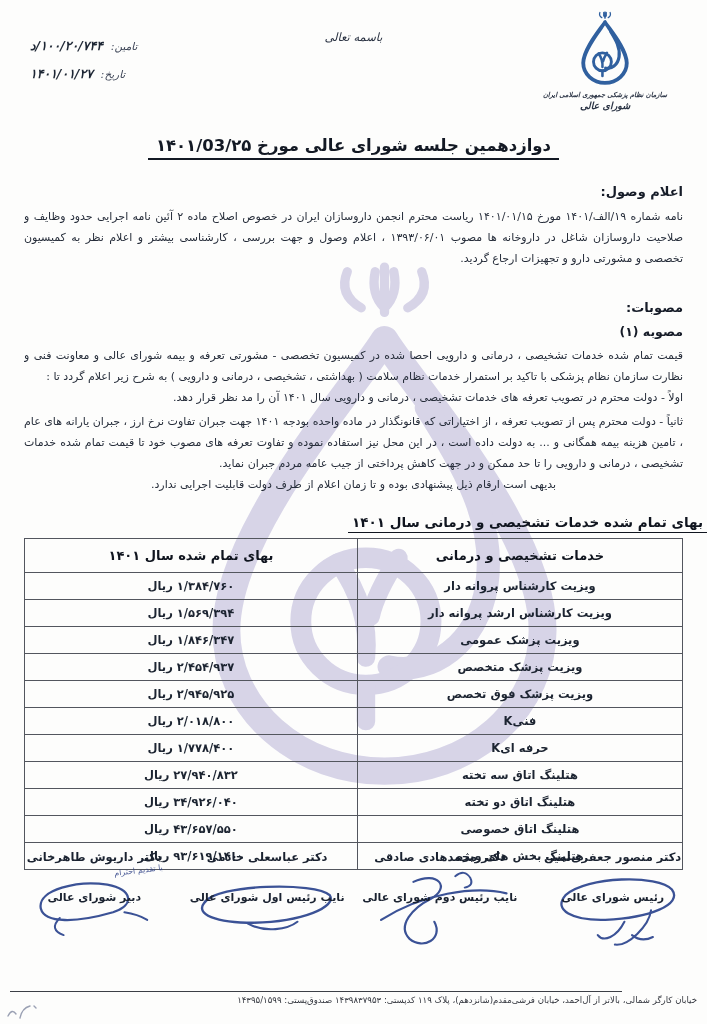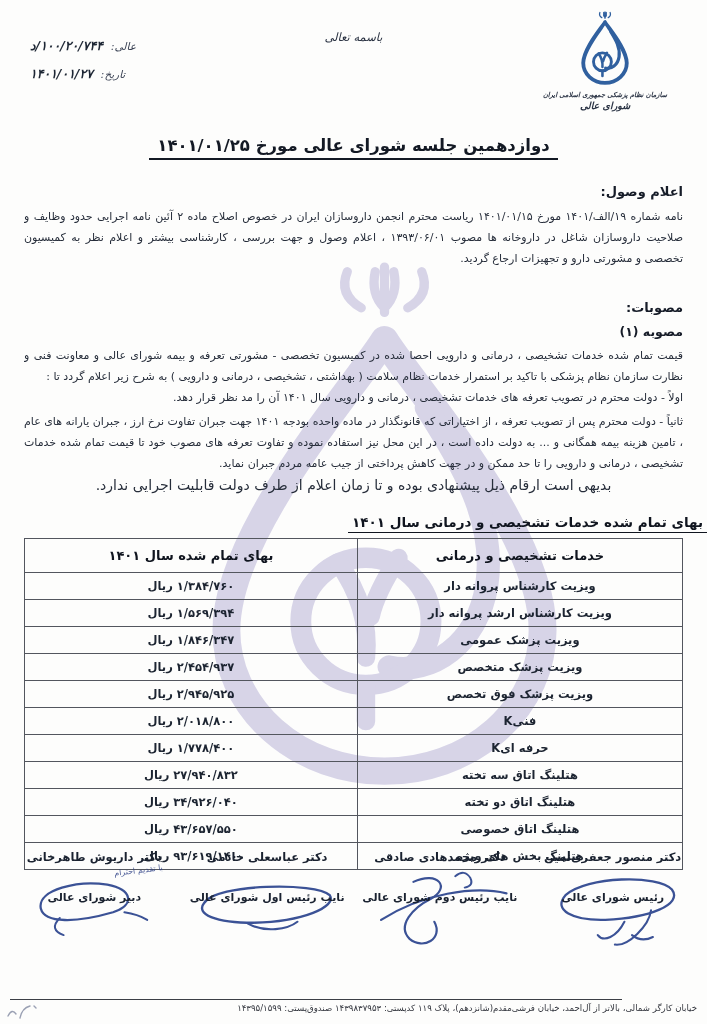--- a/index.html
+++ b/index.html
@@ -25,39 +25,39 @@
   .title-wrap{position:absolute;top:136px;left:0;right:0;text-align:center;z-index:2;}
   .title{display:inline-block;font-size:16.5px;font-weight:bold;color:#131924;padding:0 8px 3px;border-bottom:2px solid #131924;}
   
   .sec{position:absolute;left:24px;right:24px;z-index:2;}
   .sec-receipt{top:180px;height:114px;overflow:hidden;}
   .sec-res{top:296px;height:214px;overflow:hidden;}
   .h-bold{font-size:13px;font-weight:bold;color:#161c28;line-height:24px;}
   .h-bold2{font-size:12.5px;font-weight:bold;color:#161c28;line-height:23px;}
   .para{font-size:11px;line-height:21px;text-align:justify;color:#262d3a;margin:2px 0 0;}
   .line{font-size:11px;line-height:22px;color:#262d3a;margin:0;}
-  .note-line{font-size:14px;line-height:22px;color:#262d3a;text-align:center;margin:0;}
+  .note-line{font-size:11px;line-height:22px;color:#262d3a;text-align:center;margin:0;}
   
   .tbl-title-wrap{position:absolute;top:512px;left:0;right:0;z-index:2;}
   .tbl-title{display:inline-block;font-size:13.5px;font-weight:bold;color:#10151f;padding:0 4px 2px;border-bottom:1.8px solid #10151f;}
   table.cost{position:absolute;top:538px;left:24px;width:659px;border-collapse:collapse;z-index:2;direction:rtl;background:transparent;}
   table.cost th,table.cost td{border:1px solid #53565e;background:transparent;}
   table.cost th{height:31px;font-size:13px;font-weight:bold;color:#10151f;text-align:center;}
   table.cost td{height:24px;font-size:11.5px;font-weight:bold;color:#1c2431;text-align:center;}
   .col-service{width:49.4%;}
   .col-price{width:50.6%;}
   
   .sigs{position:absolute;top:850px;left:8px;right:8px;display:flex;direction:rtl;z-index:2;}
   .sig{position:relative;width:25%;text-align:center;height:118px;}
   .sig-name{font-size:11.5px;font-weight:bold;color:#1a2230;position:relative;z-index:2;}
   .sig-role{font-size:11px;font-weight:bold;color:#1a2230;margin-top:27px;position:relative;z-index:2;}
   .sig-svg{position:absolute;top:12px;left:50%;transform:translateX(-50%);width:152px;height:92px;color:#27408b;opacity:.9;z-index:1;}
   .courtesy{position:absolute;top:16px;right:18px;font-size:8px;color:#2c3f85;transform:rotate(-7deg);z-index:2;opacity:.85;}
   
-  .footer{position:absolute;top:991px;left:10px;right:10px;z-index:2;margin-top:8px;}
+  .footer{position:absolute;top:991px;left:10px;right:10px;z-index:2;}
   .footer-rule{border-top:1.6px solid #3c3f46;margin-right:0;margin-left:0;width:612px;margin-right:auto;}
   .footer-addr{font-size:8.6px;color:#33363e;text-align:right;margin-top:3px;direction:rtl;}
   .corner-scribble{position:absolute;left:4px;top:1000px;width:34px;height:22px;color:#4a5578;opacity:.55;z-index:2;}
   svg .st{fill:none;stroke:currentColor;stroke-linecap:round;stroke-linejoin:round;}
 </style>
 </head>
 <body>
 
 <div class="page">
 
@@ -74,39 +74,39 @@
   </svg>
 
   <svg class="watermark" viewBox="0 0 100 120" preserveAspectRatio="none">
     <use href="#medlogo"></use>
   </svg>
 
   <div class="hdr">
     <div class="bismillah">باسمه تعالی</div>
     <div class="meta">
       <div class="meta-row">
-        <span class="meta-label">عالی:</span>
+        <span class="meta-label">تامین:</span>
         <span class="meta-value">۱۰۰/۲۰/۷۴۴/د</span>
       </div>
       <div class="meta-row">
         <span class="meta-label">تاریخ:</span>
         <span class="meta-value">۱۴۰۱/۰۱/۲۷</span>
       </div>
     </div>
     <div class="logo-block">
       <svg class="logo-svg" viewBox="0 0 100 120">
           <use href="#medlogo"></use>
         </svg>
       <div class="org-name">سازمان نظام پزشکی جمهوری اسلامی ایران</div>
       <div class="org-council">شورای عالی</div>
     </div>
   </div>
 
   <div class="title-wrap">
-    <span class="title">دوازدهمین جلسه شورای عالی مورخ  ۱۴۰۱/۰۱/۲۵</span>
+    <span class="title">دوازدهمین جلسه شورای عالی مورخ  ۱۴۰۱/03/۲۵</span>
   </div>
 
   <div class="sec sec-receipt">
     <div class="h-bold">اعلام وصول:</div>
     <p class="para">نامه شماره ۱۹/الف/۱۴۰۱ مورخ ۱۴۰۱/۰۱/۱۵ ریاست محترم انجمن داروسازان ایران در خصوص اصلاح ماده ۲ آئین نامه اجرایی حدود وظایف و صلاحیت داروسازان شاغل در داروخانه ها مصوب ۱۳۹۳/۰۶/۰۱ ، اعلام وصول و جهت بررسی ، کارشناسی بیشتر و اعلام نظر  به کمیسیون تخصصی و مشورتی دارو و تجهیزات ارجاع گردید.</p>
   </div>
 
   <div class="sec sec-res">
     <div class="h-bold">مصوبات:</div>
     <div class="h-bold2">مصوبه (۱)</div>

